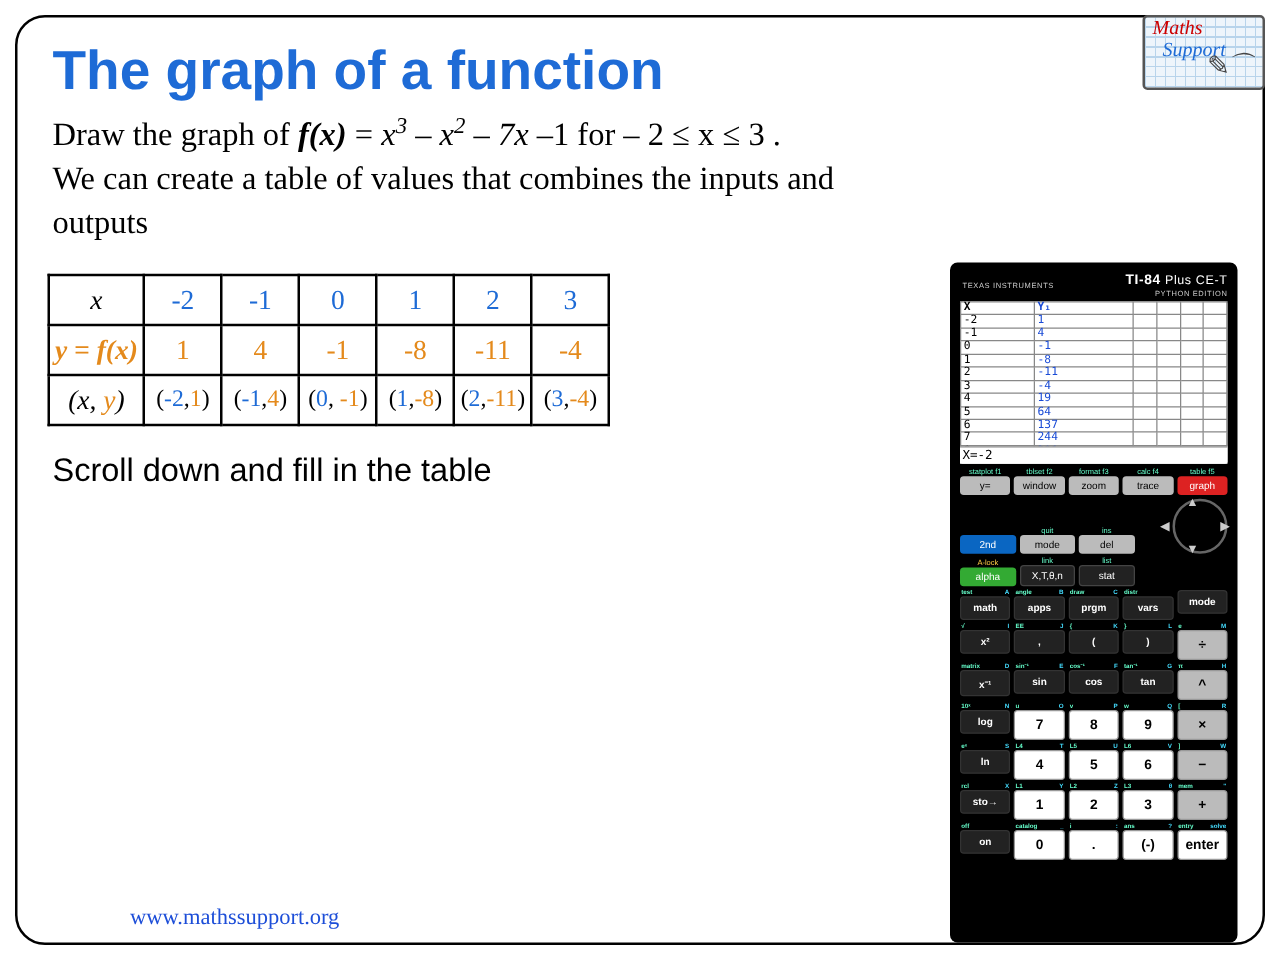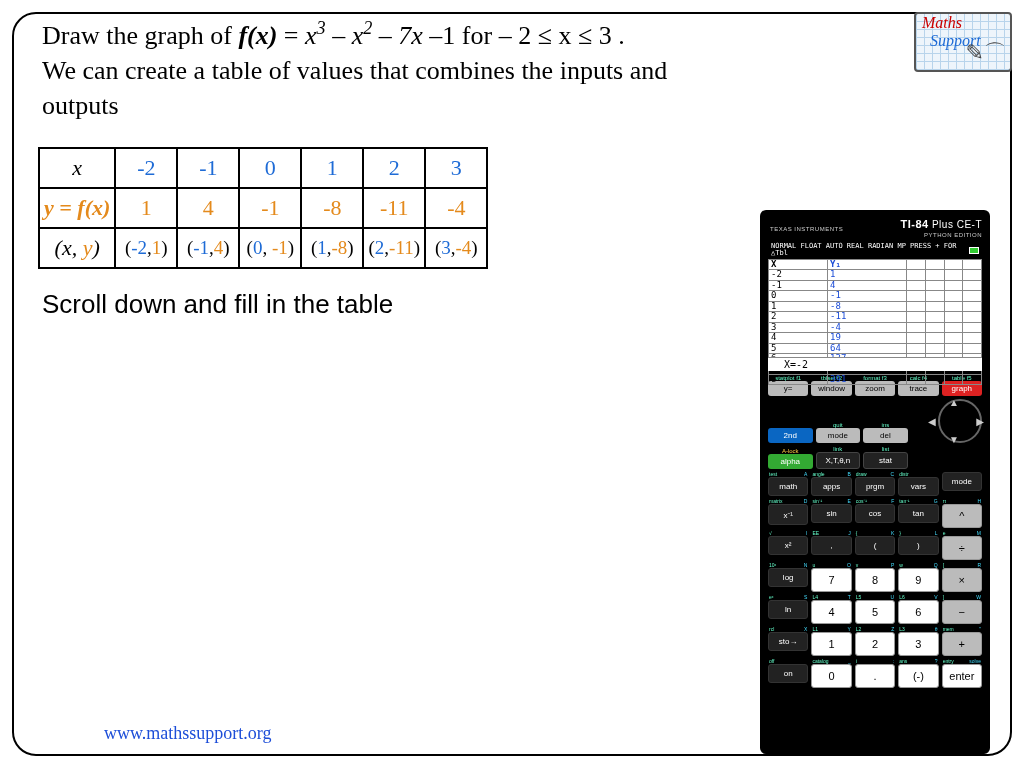--- a/index.html
+++ b/index.html
@@ -101,21 +101,21 @@
     display:flex; justify-content:space-between; align-items:center;
   }
   .screen-status .batt { width:10px; height:7px; background:#3c3; border:1px solid #fff; }
   .screen-tbl { width:100%; border-collapse:collapse; font-family: monospace; }
   .screen-tbl th, .screen-tbl td {
     border:1px solid #888; font-size:9px; text-align:left;
     padding:0 2px; line-height:1.05; height:9px;
   }
   .screen-tbl th { height:10px; }
   .screen-tbl .y1c { color:#1a4bd6; }
-  .screen-bot { position:absolute; bottom:0; left:0; font-size:10px; font-family:monospace; padding:1px 16px; background:#fff; border-top:1px solid #888; width:100%; }
+  .screen-bot { position:absolute; bottom:0; left:0; font-size:10px; font-family:monospace; padding:1px 2px; background:#fff; border-top:1px solid #888; width:100%; }
 
   .superkeys { display:flex; gap:3px; margin-top:4px; }
   .superkeys .sk { flex:1; }
   .superkeys .sup { color:#6fc; font-size:6px; text-align:center; display:block; }
   .superkeys .skb { background:#bbb; color:#000; font-size:8px; text-align:center; padding:3px 0; border-radius:3px; display:block; }
   .superkeys .skb.graph { background:#d22; color:#fff; }
 
   .row2 { display:flex; gap:3px; margin-top:3px; align-items:flex-end; }
   .row2 .col { flex:1; }
   .row2 .sup { color:#6fc; font-size:6px; text-align:center; display:block; }
@@ -127,40 +127,41 @@
   .dpad {
     width:56px; height:44px; position:relative; margin-left:auto;
   }
   .dpad .circ { width:44px; height:44px; border:2px solid #666; border-radius:50%; position:absolute; right:0; top:0; }
   .dpad .arr { position:absolute; color:#ccc; font-size:10px; }
   .dpad .up { left:50%; top:-2px; transform:translateX(-50%); }
   .dpad .dn { left:50%; bottom:-2px; transform:translateX(-50%); }
   .dpad .lf { left:2px; top:50%; transform:translateY(-50%); }
   .dpad .rt { right:-2px; top:50%; transform:translateY(-50%); }
 
-  .krow { display:flex; gap:3px; margin-top:3px; }
+  .krow { display:flex; gap:3px; margin-top:3px;font-weight:bold; }
   .krow .kcol { flex:1; }
   .krow .lbl { display:flex; justify-content:space-between; font-size:5px; line-height:1; padding:0 1px; }
   .krow .lbl .l1 { color:#6fc; }
   .krow .lbl .l2 { color:#4df; }
   .kbtn { background:#222; color:#fff; font-size:8px; text-align:center; padding:4px 0; border-radius:3px; display:block; border:1px solid #333; }
   .kbtn.white { background:#fff; color:#000; border:1px solid #999; font-size:11px; padding:5px 0; }
   .kbtn.gray { background:#bbb; color:#000; border:1px solid #999; font-size:11px; padding:5px 0; }
 </style>
 </head>
 <body>
 
 <div class="slide">
 
   <div class="logo">
     <span class="m">Maths</span>
     <span class="s">Support</span>
     <span class="tools">✎⌒</span>
   </div>
 
+  <h1 class="title">The graph of a function</h1>
 
   <p class="desc">
     <span>Draw the graph of </span>
     <span class="fx"><b>f(x)</b></span>
     <span> = </span>
     <span class="xi">x<sup>3</sup> – x<sup>2</sup> – 7x –</span><span>1</span>
     <span> for </span>
     <span class="rng">– 2 ≤ x ≤ 3</span>
     <span>.</span>
     <br>
@@ -205,25 +206,20 @@
 
   <div class="calc">
     <div class="calc-brand">
       <span class="ti">TEXAS INSTRUMENTS</span>
       <span style="text-align:right">
         <span class="model"><b>TI-84</b> Plus CE-T</span><br>
         <span class="py">PYTHON EDITION</span>
       </span>
     </div>
     <div class="screen">
-      <div class="screen-status">
-        <span>NORMAL FLOAT AUTO REAL RADIAN MP
-PRESS + FOR △Tbl</span>
-          <span class="batt"></span>
-      </div>
       <table class="screen-tbl">
         <tbody>
             <tr>
               <th>X</th>
               <th class="y1c">Y₁</th>
               <th></th>
               <th></th>
               <th></th>
               <th></th>
             </tr>
@@ -417,20 +413,57 @@
             <div class="lbl">
               <span class="l1"></span>
               <span class="l2"></span>
             </div>
             <span class="kbtn">mode</span>
           </div>
         </div>
         <div class="krow">
           <div class="kcol">
             <div class="lbl">
+              <span class="l1">√</span>
+              <span class="l2">I</span>
+            </div>
+            <span class="kbtn">x²</span>
+          </div>
+          <div class="kcol">
+            <div class="lbl">
+              <span class="l1">EE</span>
+              <span class="l2">J</span>
+            </div>
+            <span class="kbtn">,</span>
+          </div>
+          <div class="kcol">
+            <div class="lbl">
+              <span class="l1">{</span>
+              <span class="l2">K</span>
+            </div>
+            <span class="kbtn">(</span>
+          </div>
+          <div class="kcol">
+            <div class="lbl">
+              <span class="l1">}</span>
+              <span class="l2">L</span>
+            </div>
+            <span class="kbtn">)</span>
+          </div>
+          <div class="kcol">
+            <div class="lbl">
+              <span class="l1">e</span>
+              <span class="l2">M</span>
+            </div>
+            <span class="kbtn gray">÷</span>
+          </div>
+        </div>
+        <div class="krow">
+          <div class="kcol">
+            <div class="lbl">
               <span class="l1">matrix</span>
               <span class="l2">D</span>
             </div>
             <span class="kbtn">x⁻¹</span>
           </div>
           <div class="kcol">
             <div class="lbl">
               <span class="l1">sin⁻¹</span>
               <span class="l2">E</span>
             </div>
@@ -454,57 +487,20 @@
             <div class="lbl">
               <span class="l1">π</span>
               <span class="l2">H</span>
             </div>
             <span class="kbtn gray">^</span>
           </div>
         </div>
         <div class="krow">
           <div class="kcol">
             <div class="lbl">
-              <span class="l1">√</span>
-              <span class="l2">I</span>
-            </div>
-            <span class="kbtn">x²</span>
-          </div>
-          <div class="kcol">
-            <div class="lbl">
-              <span class="l1">EE</span>
-              <span class="l2">J</span>
-            </div>
-            <span class="kbtn">,</span>
-          </div>
-          <div class="kcol">
-            <div class="lbl">
-              <span class="l1">{</span>
-              <span class="l2">K</span>
-            </div>
-            <span class="kbtn">(</span>
-          </div>
-          <div class="kcol">
-            <div class="lbl">
-              <span class="l1">}</span>
-              <span class="l2">L</span>
-            </div>
-            <span class="kbtn">)</span>
-          </div>
-          <div class="kcol">
-            <div class="lbl">
-              <span class="l1">e</span>
-              <span class="l2">M</span>
-            </div>
-            <span class="kbtn gray">÷</span>
-          </div>
-        </div>
-        <div class="krow">
-          <div class="kcol">
-            <div class="lbl">
               <span class="l1">10ˣ</span>
               <span class="l2">N</span>
             </div>
             <span class="kbtn">log</span>
           </div>
           <div class="kcol">
             <div class="lbl">
               <span class="l1">u</span>
               <span class="l2">O</span>
             </div>

